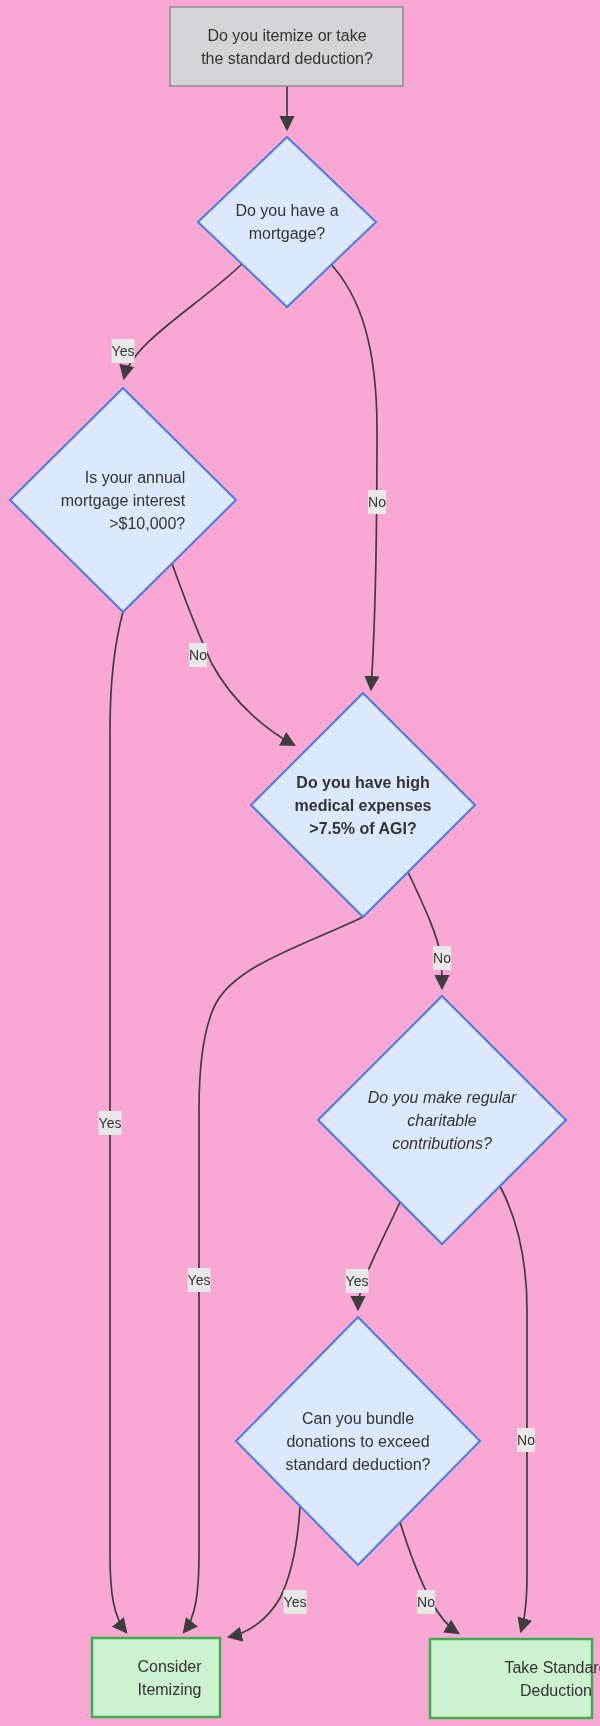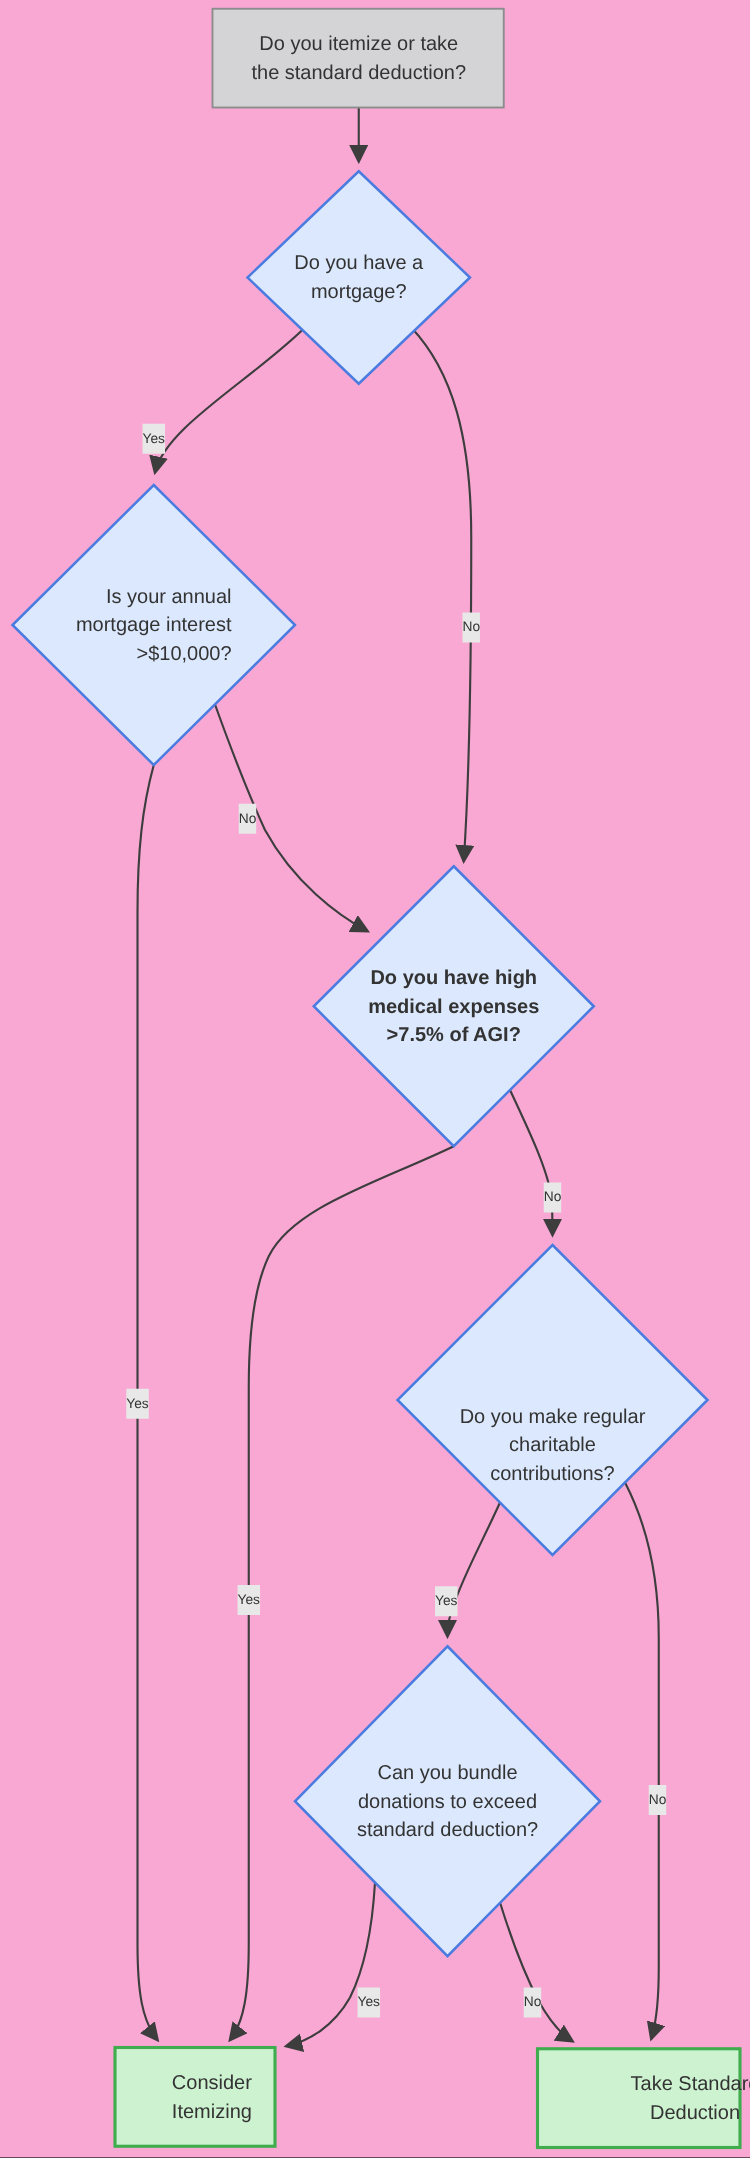--- a/index.html
+++ b/index.html
@@ -22,21 +22,21 @@
     font-size: 16px;
     line-height: 23px;
     white-space: pre-line;
     pointer-events: none;
   }
   .edge-label {
     position: absolute;
     transform: translate(-50%, -50%);
     background: #e8e8e8;
     color: #333333;
-    font-size: 11px;
+    font-size: 14px;
     line-height: 24px;
     padding: 0 0;
   }
 </style>
 </head>
 <body>
 
 <div id="stage">
 
   <svg id="edges-shapes" width="600" height="1726" viewBox="0 0 600 1726">
@@ -73,21 +73,21 @@
   <div class="node-label" style="left:167px; top:12px; width:240px; height:70px;">Do you itemize or take
 the standard deduction?</div>
   <div class="node-label" style="left:212px; top:182px; width:150px; height:80px;">Do you have a
 mortgage?</div>
   <div class="node-label" style="left:33px; top:460px; width:180px; height:80px;text-align:right;">Is your annual
 mortgage interest
 &gt;$10,000?</div>
   <div class="node-label" style="left:273px; top:765px; width:180px; height:80px;font-weight:bold;">Do you have high
 medical expenses
 &gt;7.5% of AGI?</div>
-  <div class="node-label" style="left:347px; top:1116px; width:190px; height:80px;">Do you make regular
+  <div class="node-label" style="left:347px; top:1080px; width:190px; height:80px;font-style:italic;">Do you make regular
 charitable
 contributions?</div>
   <div class="node-label" style="left:258px; top:1401px; width:200px; height:80px;">Can you bundle
 donations to exceed
 standard deduction?</div>
   <div class="node-label" style="left:92px; top:1638px; width:155px; height:79px;">Consider
 Itemizing</div>
   <div class="node-label" style="left:430px; top:1639px; width:162px; height:79px;margin-left:45px;">Take Standard
 Deduction</div>
 

